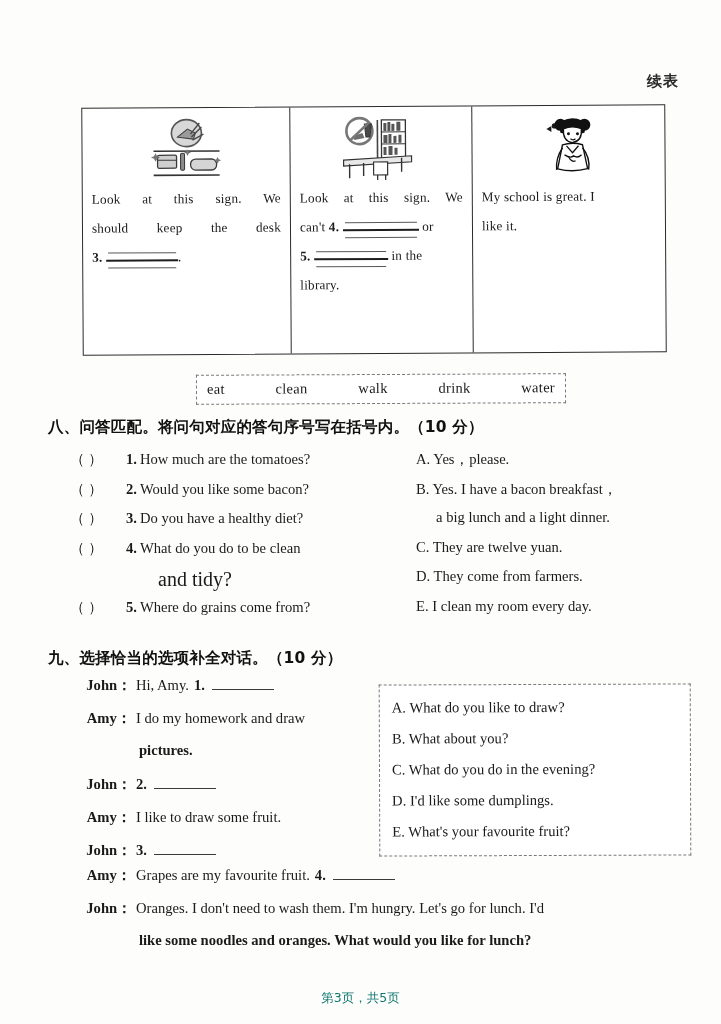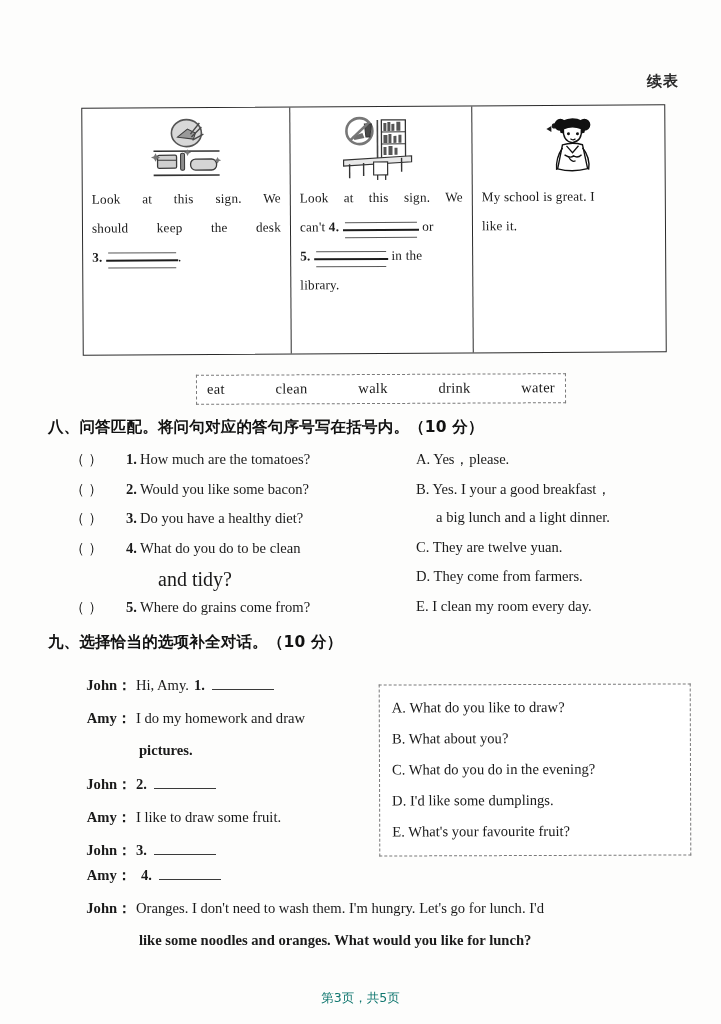--- a/index.html
+++ b/index.html
@@ -122,21 +122,21 @@
   .sec-head {
     position: absolute;
     left: 48px;
     font-family: "DejaVu Sans", "Liberation Sans", sans-serif;
     font-size: 15.5px;
     font-weight: 700;
     color: #111;
     letter-spacing: .2px;
   }
   #sec8-head { top: 417px; }
-  #sec9-head { top: 632px; text-align: right; }
+  #sec9-head { top: 648px; text-align: right; }
 
   
   .match-wrap {
     position: absolute;
     left: 70px;
     top: 450px;
     width: 610px;
   }
   .match-col-left {
     position: absolute;
@@ -401,21 +401,21 @@
       </div>
     </div>
 
     <div class="match-col-right">
       <div class="a-row">
         <span>A.</span>
         <span>Yes，please.</span>
       </div>
       <div class="a-row">
         <span>B.</span>
-        <span>Yes. I your a good breakfast，</span>
+        <span>Yes. I have a bacon breakfast，</span>
       </div>
       <div class="a-cont">a big lunch and a light dinner.</div>
       <div class="a-row">
         <span>C.</span>
         <span>They are twelve yuan.</span>
       </div>
       <div class="a-row">
         <span>D.</span>
         <span>They come from farmers.</span>
       </div>
@@ -475,20 +475,21 @@
     </div>
     <div class="opt-row">
       <span>E.</span>
       <span>What's your favourite fruit?</span>
     </div>
   </div>
 
   <div class="d-tail">
     <div class="d-line">
       <span class="d-spk">Amy：</span>
+      <span class="d-txt">Grapes are my favourite fruit.</span>
       <span class="q-num" style="margin-left:5px">4.</span>
       <span class="blank-s"></span>
     </div>
     <div class="d-line">
       <span class="d-spk">John：</span>
       <span class="d-txt d-wide">Oranges. I don't need to wash them. I'm hungry. Let's go for lunch. I'd</span>
     </div>
     <div class="d-cont">like some noodles and oranges. What would you like for lunch?</div>
   </div>
 

